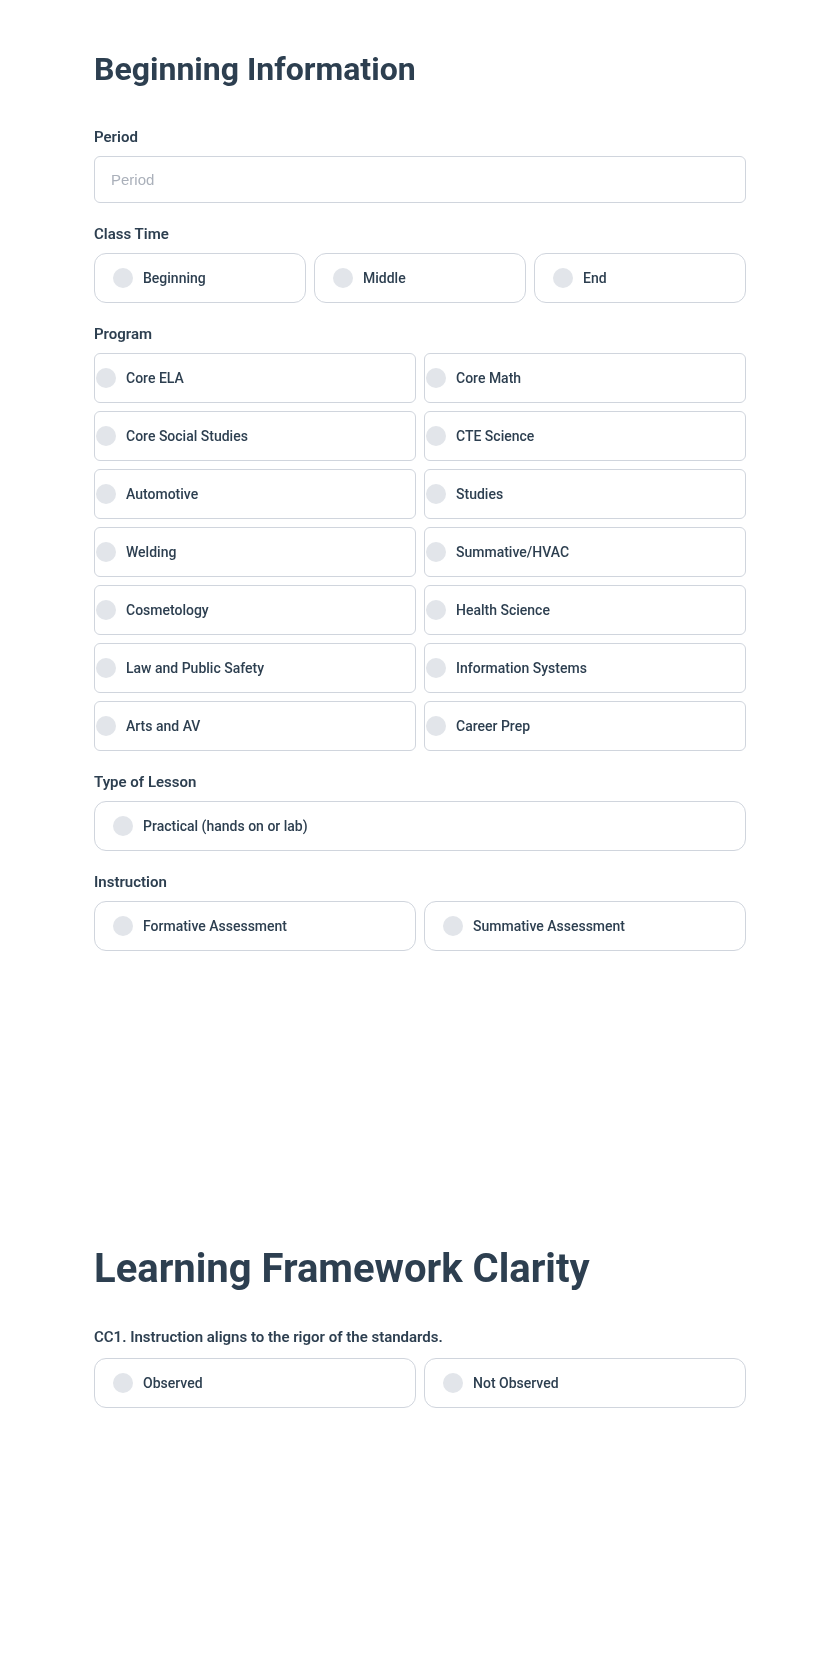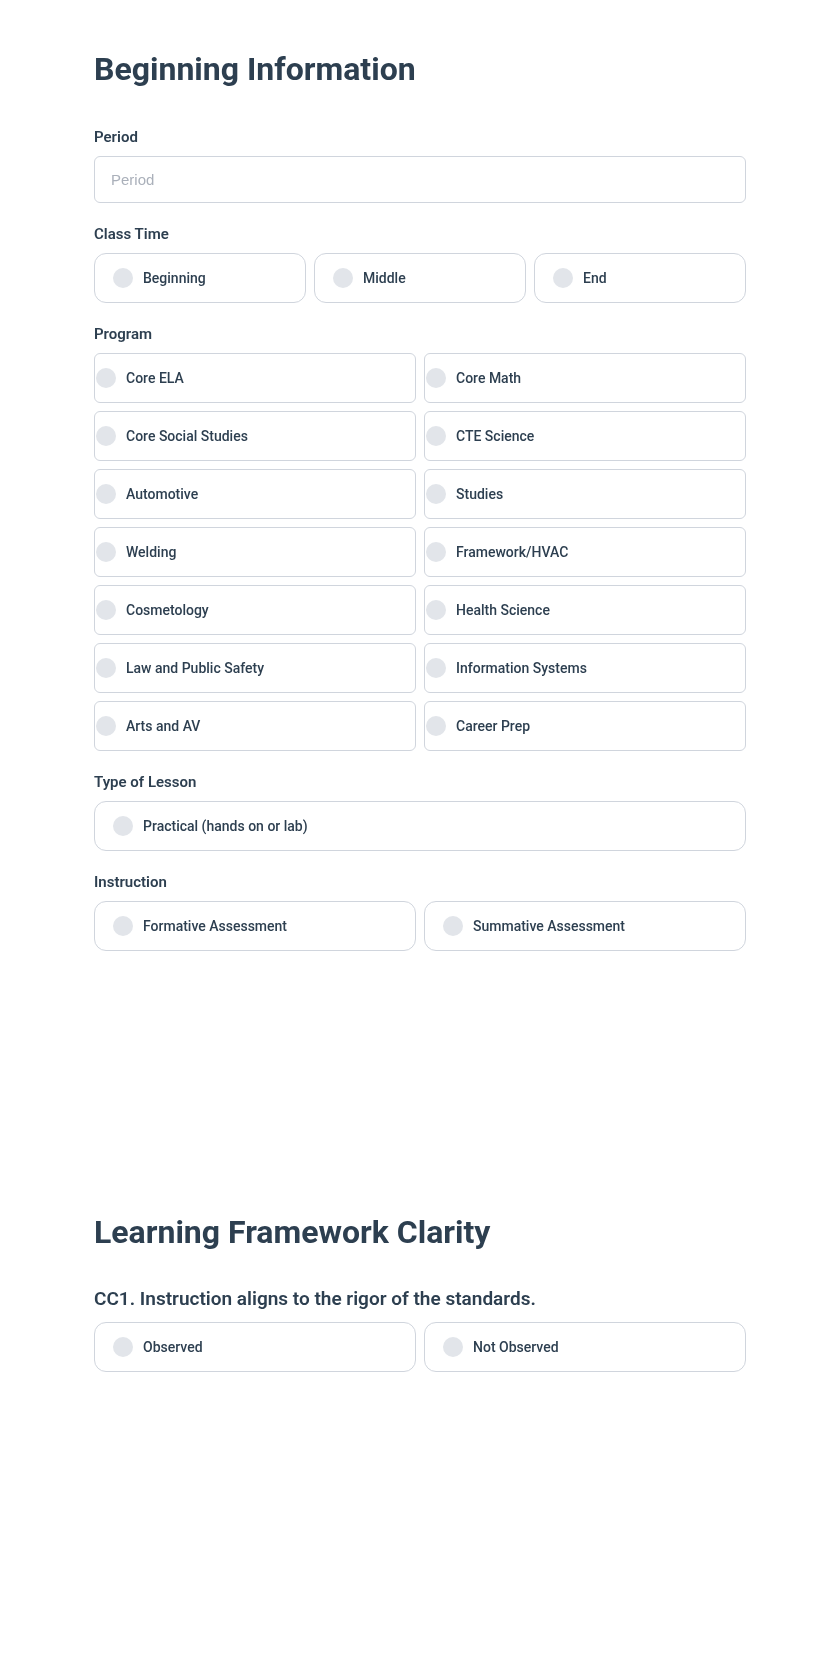--- a/index.html
+++ b/index.html
@@ -101,28 +101,29 @@
       border-radius: 6px;
       cursor: pointer;
       background: #fff;
     }
 
     .divider-space {
       height: 60px;
     }
 
     .learning-section-title {
-      font-size: 32px;
+      font-size: 40px;
       font-weight: 700;
       color: #2d3f50;
       margin-bottom: 36px;
+      margin-top: 32px;
     }
 
     .cc-label {
-      font-size: 19px;
+      font-size: 15px;
       font-weight: 600;
       color: #2d3f50;
       margin-bottom: 12px;
     }
   </style>
 </head>
 <body>
 
 <div class="page-container">
 
@@ -177,21 +178,21 @@
       <div class="program-option">
         <div class="radio-circle"></div>
         <span class="radio-label">Studies</span>
       </div>
       <div class="program-option">
         <div class="radio-circle"></div>
         <span class="radio-label">Welding</span>
       </div>
       <div class="program-option">
         <div class="radio-circle"></div>
-        <span class="radio-label">Framework/HVAC</span>
+        <span class="radio-label">Summative/HVAC</span>
       </div>
       <div class="program-option">
         <div class="radio-circle"></div>
         <span class="radio-label">Cosmetology</span>
       </div>
       <div class="program-option">
         <div class="radio-circle"></div>
         <span class="radio-label">Health Science</span>
       </div>
       <div class="program-option">

